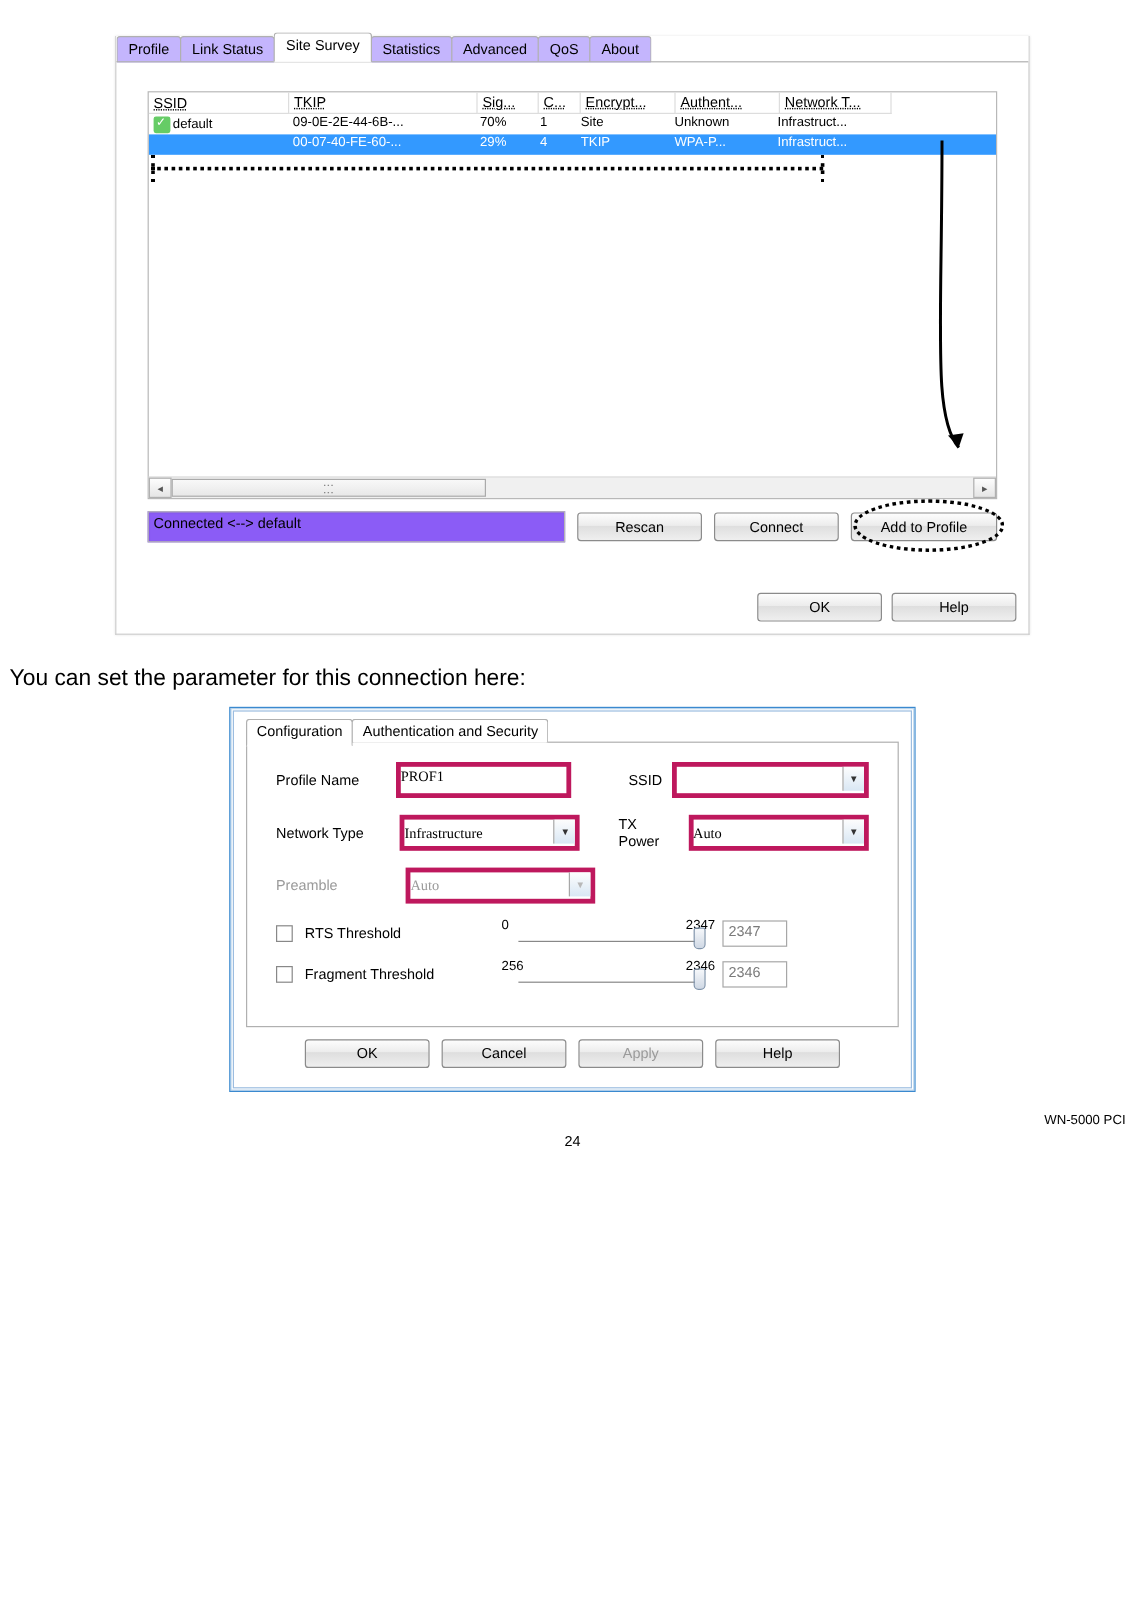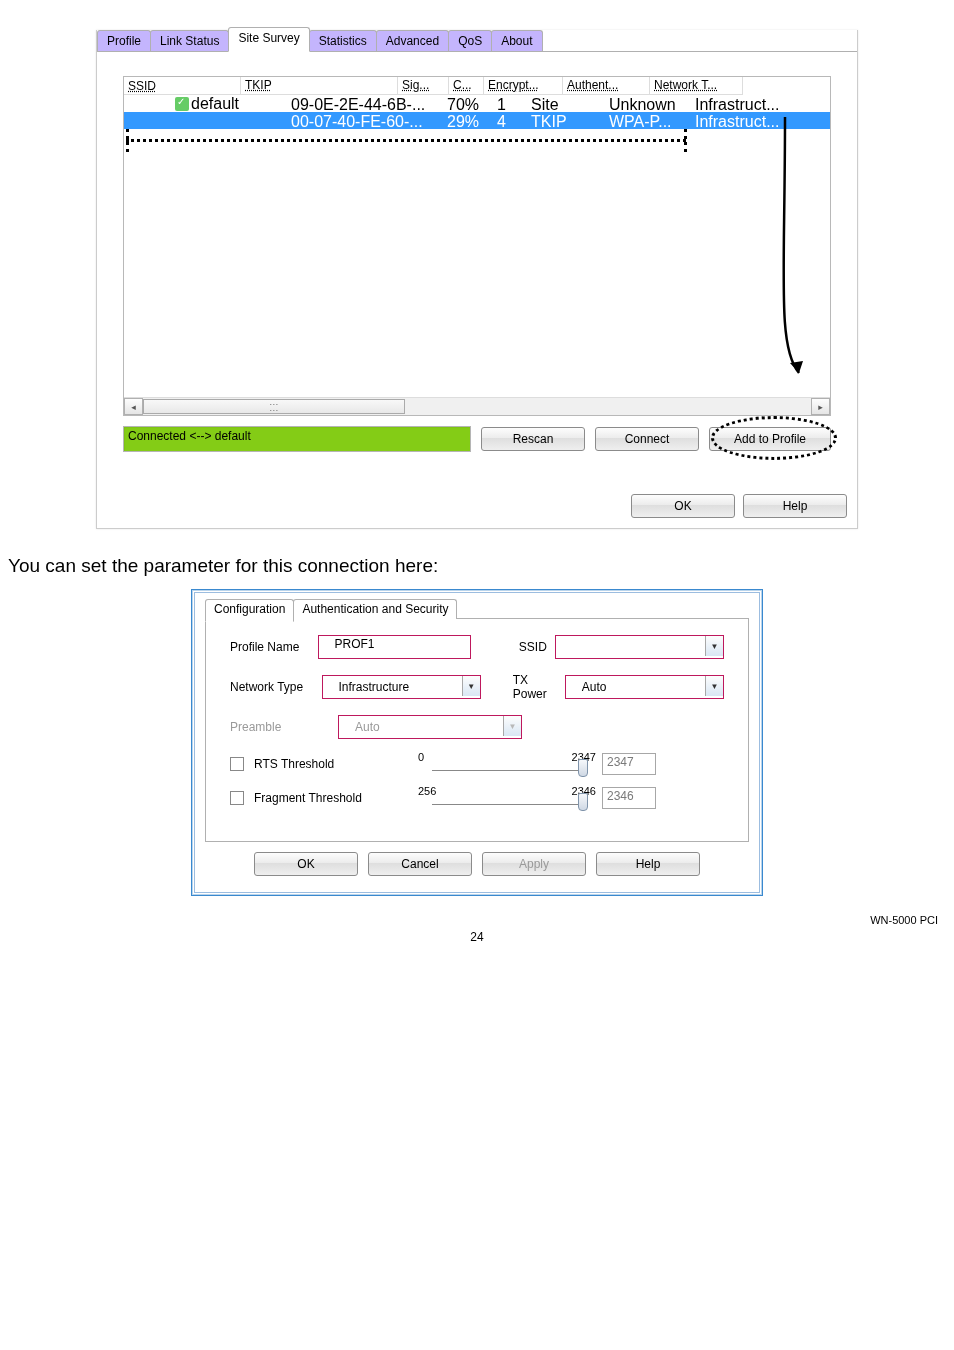--- a/index.html
+++ b/index.html
@@ -61,21 +61,21 @@
     padding: 1px 4px 0 4px;
     color: #000;
     text-decoration: underline dotted;
     white-space: nowrap;
     overflow: hidden;
     position: relative;
   }
   .hcell::after { 
     content:'';
   }
-  .listrow { height: 17px; font-size: 16px; justify-content: center; }
+  .listrow { height: 17px; font-size: 11px; }
   .cell {
     padding: 1px 4px 0 4px;
     white-space: nowrap;
     overflow: hidden;
   }
   .listrow.normal { color: #000; }
   .listrow.selected { background: #3399ff; color: #fff; }
 
   
   .c-ssid   { width: 108px; display:flex; align-items:center; gap:2px;}
@@ -144,21 +144,21 @@
     content:'⋮⋮'; font-size:9px; letter-spacing:-3px;
     color:#888; position:absolute; left:50%; top:1px; transform:translateX(-50%) rotate(90deg);
   }
 
   .btnrow { display:flex; align-items:center; gap:10px; margin-top:10px;}
   .status-field {
     flex:1;
     height:20px;
     border:1px solid #b5b5b5;
     padding:2px 4px;
-    background:#84cc16;
+    background:#8b5cf6;
     box-shadow: inset 1px 1px 1px rgba(0,0,0,0.05);
   }
   .winbtn {
     height:22px;
     min-width:86px;
     border:1px solid #8b8b8b;
     border-radius:3px;
     background: linear-gradient(#fdfdfd 0%, #ececec 45%, #dedede 46%, #efefef 100%);
     display:flex; align-items:center; justify-content:center;
     padding:0 8px;
@@ -224,24 +224,25 @@
   .tab2.active { z-index:2; height:19px; border-bottom:1px solid #fff;}
   .tabpanel2 {
     border:1px solid #b0b0b0;
     margin-top:-1px;
     padding:16px 24px 20px 24px;
   }
   .row { display:flex; align-items:center; gap:8px; margin-bottom:14px;}
   .lbl { width:100px; }
   .txt, .combo {
     height:20px;
-    border:1px solid #be185d;
+    border:4px solid #be185d;
     background:#fff;
-    padding:1px 16px;
+    padding:1px 0;
     font-size:12px;
+    font-family:Liberation Serif, serif;
   }
   .txt.small { width:150px; }
   .combo { width:150px; position:relative; display:flex; align-items:center;}
   .combo .dd {
     position:absolute; right:0; top:0; width:17px; height:20px;
     border-left:1px solid #a7a7a7;
     background: linear-gradient(#fdfdfd,#d9e7f4);
     display:flex;align-items:center;justify-content:center;
     font-size:8px; color:#333;
   }

